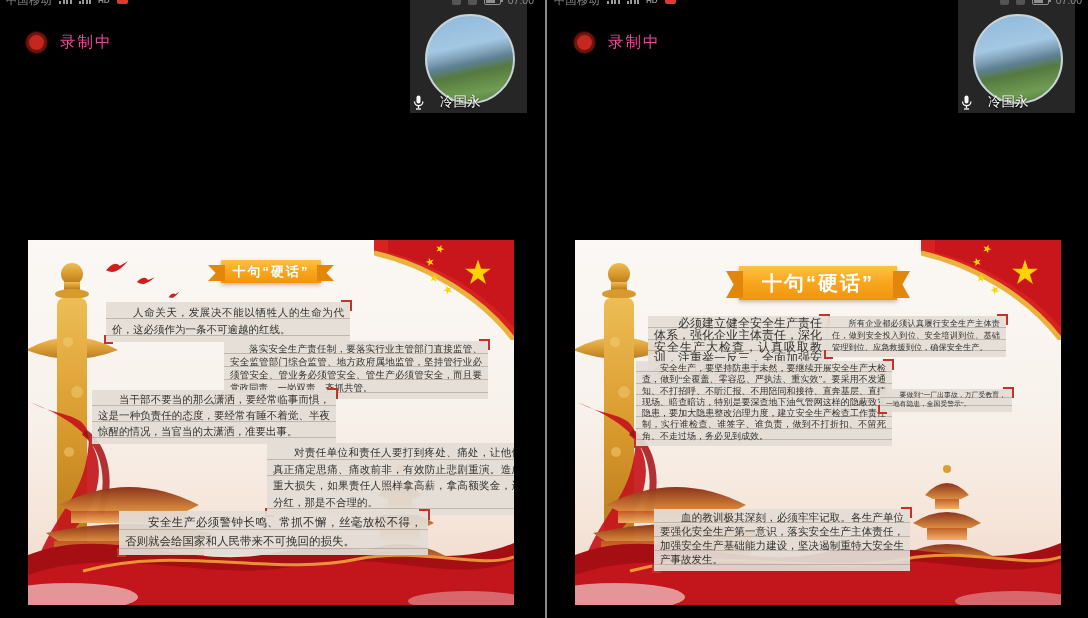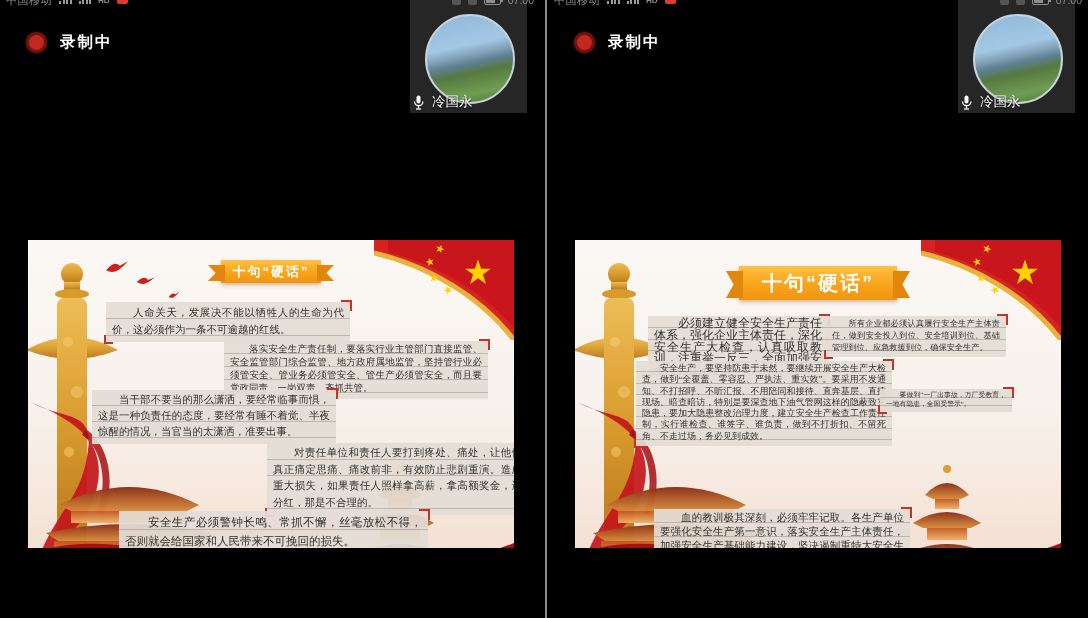--- a/index.html
+++ b/index.html
@@ -1,19 +1,19 @@
 <!DOCTYPE html>
 <html><head>
 <meta charset="utf-8">
 <style>
   html,body{margin:0;padding:0;}
   body{width:1088px;height:618px;background:#000;position:relative;overflow:hidden;
        font-family:"Liberation Sans",sans-serif;}
 
-  .panel{position:absolute;top:0;width:540px;height:548px;background:#000;overflow:hidden;}
+  .panel{position:absolute;top:0;width:540px;height:618px;background:#000;overflow:hidden;}
   .panel.pL{left:0;} .panel.pR{left:548px;}
   .divider{position:absolute;left:544.5px;top:0;width:2px;height:618px;background:#8a8a8a;}
 
   
   .statusbar{position:absolute;top:0;left:0;right:0;height:9px;overflow:hidden;z-index:9;}
   .sb-inner{position:relative;top:-9px;height:18px;display:flex;align-items:center;
             padding:0 6px;color:#8f8f8f;font-size:11px;gap:7px;}
   .sb-carrier{letter-spacing:.5px;}
   .sb-bars{display:flex;align-items:flex-end;gap:1.5px;height:8px;}
   .sb-bars i{display:block;width:2px;background:#9a9a9a;}
@@ -25,29 +25,29 @@
   .sb-dot{width:9px;height:9px;border-radius:2px;background:#555;}
   .sb-batt{width:15px;height:8px;border:1px solid #8f8f8f;border-radius:2px;position:relative;}
   .sb-batt::before{content:'';position:absolute;left:1px;top:1px;bottom:1px;width:9px;background:#8f8f8f;}
   .sb-batt::after{content:'';position:absolute;right:-3px;top:2px;width:2px;height:4px;background:#8f8f8f;}
   .sb-time{font-size:10.5px;}
 
   
   .rec-chip{position:absolute;left:26px;top:32px;display:flex;align-items:center;gap:13px;z-index:8;}
   .rec-dot{width:15px;height:15px;border-radius:50%;background:#c3271d;
            border:3px solid #6e1410;box-shadow:0 0 0 1px #2a0705;}
-  .rec-label{color:#ffffff;font-size:15.5px;letter-spacing:2px;font-weight:bold;}
+  .rec-label{color:#ec4899;font-size:15.5px;letter-spacing:2px;}
 
   
   .tile{position:absolute;top:0;right:13px;width:117px;height:113px;background:#262626;z-index:7;}
   .avatar{position:absolute;left:15px;top:14px;width:86px;height:86px;border-radius:50%;
           border:2px solid #c7d3da;
           background:linear-gradient(168deg,#8fb8da 0%,#a3c8e4 36%,#7e9eb3 47%,#5d8093 54%,
                      #56793f 64%,#6f9d52 84%,#4f7238 100%);}
-  .tile-name{position:absolute;left:3px;bottom:2px;display:flex;align-items:center;gap:8px;
+  .tile-name{position:absolute;left:3px;bottom:2px;display:flex;align-items:center;gap:16px;
              color:#fff;font-size:13.5px;text-shadow:0 1px 2px #000;}
   .mic{width:11px;height:15px;}
 
   
   .slide{position:absolute;top:240px;width:486px;height:365px;overflow:hidden;
          background:linear-gradient(180deg,#fbf8f5 0%,#f8f2ec 45%,#f6e7dc 72%,#f3ded1 88%,#f7ece3 100%);}
   .pL .slide{left:28px;} .pR .slide{left:27px;}
 
   .decor{position:absolute;pointer-events:none;}
   .flag{top:0;right:0;width:140px;height:100px;}

